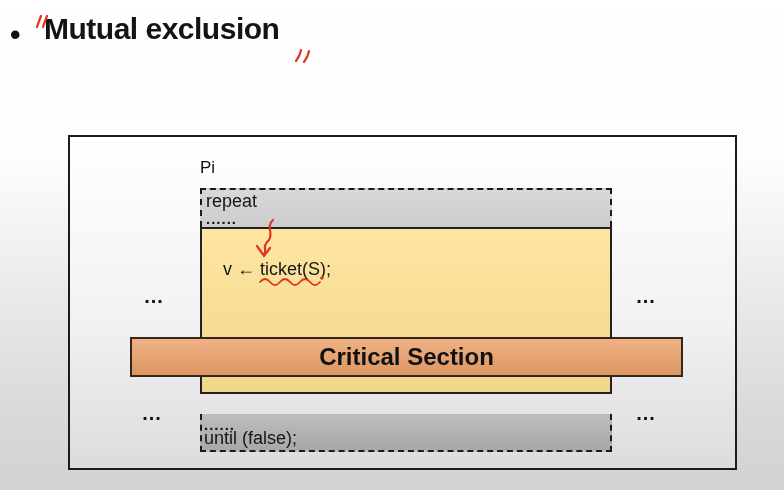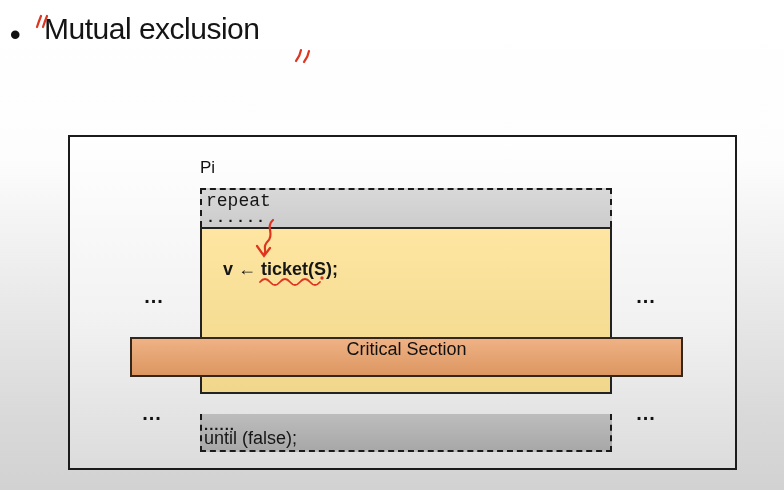--- a/index.html
+++ b/index.html
@@ -9,48 +9,46 @@
     font-family:"Liberation Sans", sans-serif; color:#141414;
   }
 
   
   .bullet {
     position:absolute; left:10px; top:20px;
     font-size:30px; font-weight:700; line-height:30px; color:#111;
   }
   .title {
     position:absolute; left:44px; top:13px;
-    font-size:30px; font-weight:400; letter-spacing:-0.5px; line-height:32px; color:#141414;
+    font-size:30px; font-weight:700; letter-spacing:-0.5px; line-height:32px; color:#141414;
   }
 
   
   .outer-box {
     position:absolute; left:68px; top:135px; width:669px; height:335px;
     box-sizing:border-box; border:2px solid #1b1b1b;
     background:linear-gradient(180deg,#ffffff 0%,#f2f2f2 55%,#dcdcdc 100%);
   }
   .pi-label {
     position:absolute; left:130px; top:22px; width:412px;
     text-align:left; font-size:17px; line-height:18px; color:#111;
   }
 
   
   .loop-box { position:absolute; left:130px; top:51px; width:412px; height:264px; }
   .sec { position:absolute; left:0; width:412px; box-sizing:border-box; }
   .sec-repeat {
     top:0; height:39px;
     border:2px dashed #1a1a1a; border-bottom:none;
     background:linear-gradient(180deg,#d8d8d8,#cccccc);
-    font-family:Liberation Mono, monospace;
   }
   .sec-yellow {
     top:39px; height:167px;
     border:2px solid #222222;
     background:linear-gradient(180deg,#fee6a2,#f1d78b);
-    font-weight:bold;
   }
   .sec-until {
     top:226px; height:38px;
     border:2px dashed #1a1a1a; border-top:none;
     background:linear-gradient(180deg,#bdbdbd,#a8a8a8);
   }
   .code { position:absolute; font-size:18px; line-height:19px; color:#161616; white-space:pre; }
   .dots-line { font-weight:700; font-size:15px; line-height:13px; letter-spacing:1px; }
 
   .repeat-kw   { left:4px;  top:2px;  }
@@ -59,22 +57,22 @@
   .code-l2 { left:21px; top:58px;  }
   .code-l3 { left:19px; top:159px; }
   .until-dots { left:2px; top:4px;  }
   .until-kw   { left:2px; top:15px; }
 
   
   .critical-bar {
     position:absolute; left:60px; top:200px; width:553px; height:40px;
     box-sizing:border-box; border:2px solid #33261a; z-index:5;
     background:linear-gradient(180deg,#efb285,#dc9661);
-    display:flex; align-items:flex-start; justify-content:center;
-    font-size:18px; font-weight:400; color:#111;
+    display:flex; align-items:center; justify-content:center;
+    font-size:24px; font-weight:700; color:#111;
   }
 
   
   .dots {
     position:absolute; width:34px; text-align:center;
     font-size:20px; font-weight:700; letter-spacing:1px; line-height:20px; color:#111;
   }
   .dots-l1 { left:67px;  top:149px; }
   .dots-l2 { left:65px;  top:266px; }
   .dots-r1 { left:559px; top:149px; }

